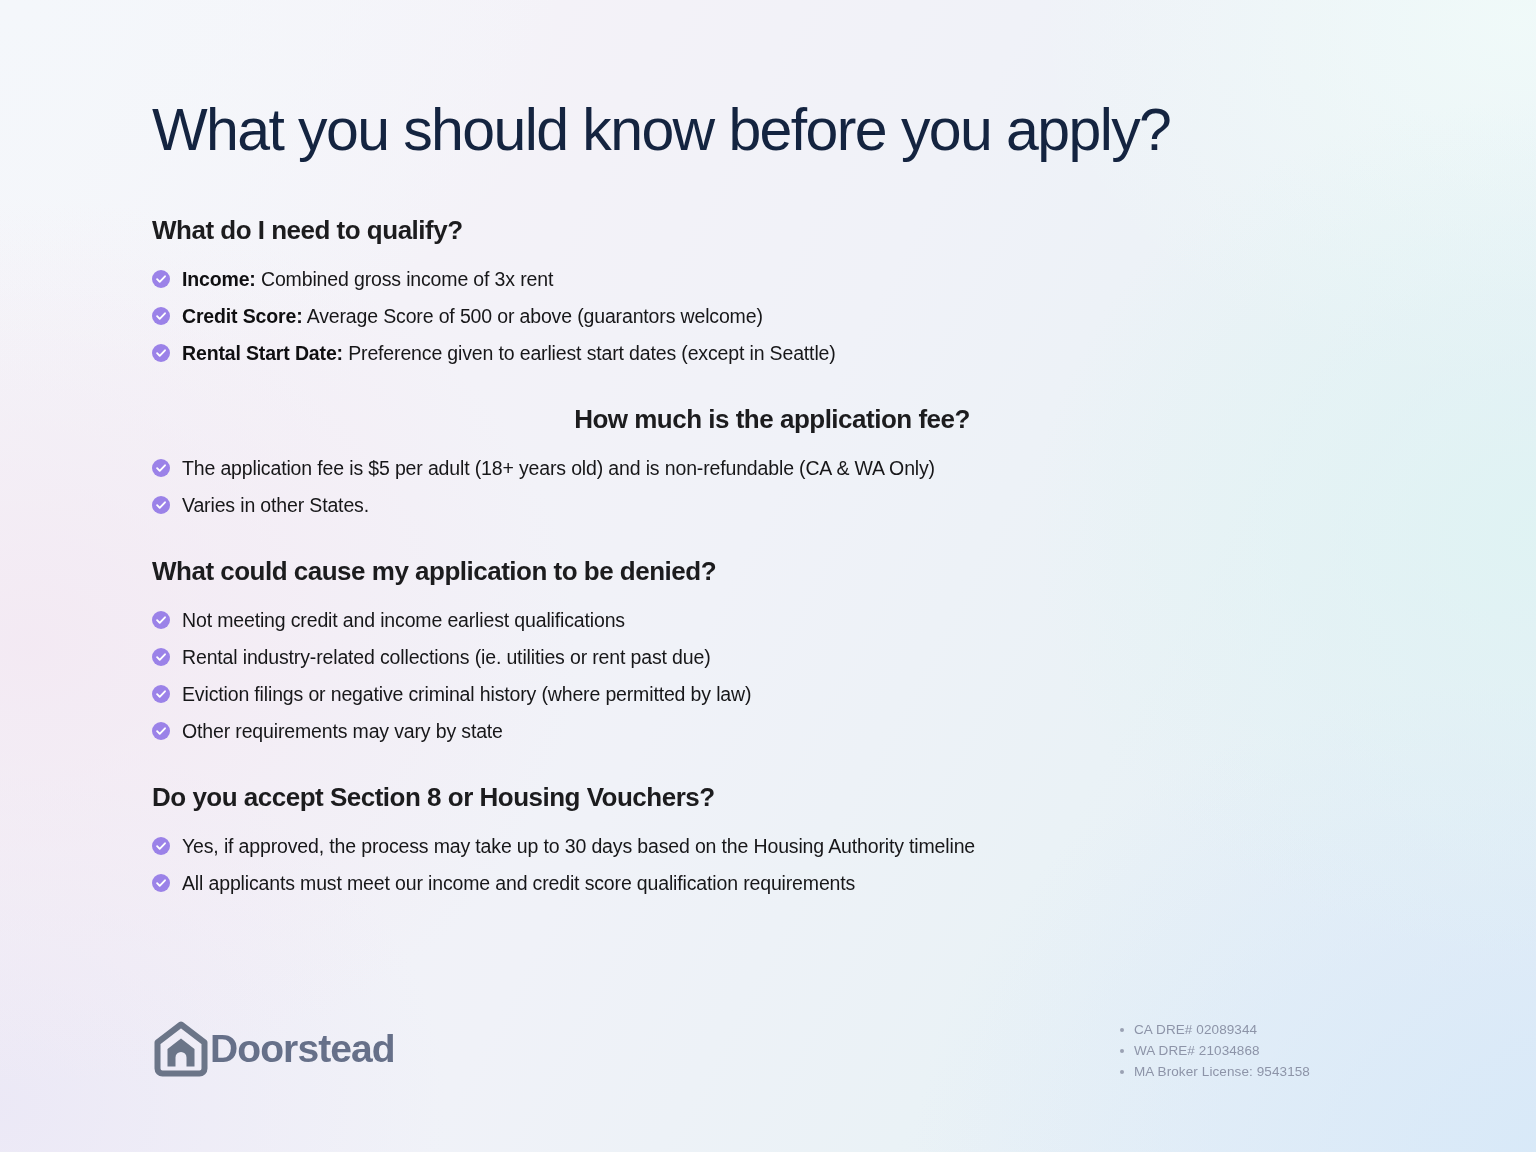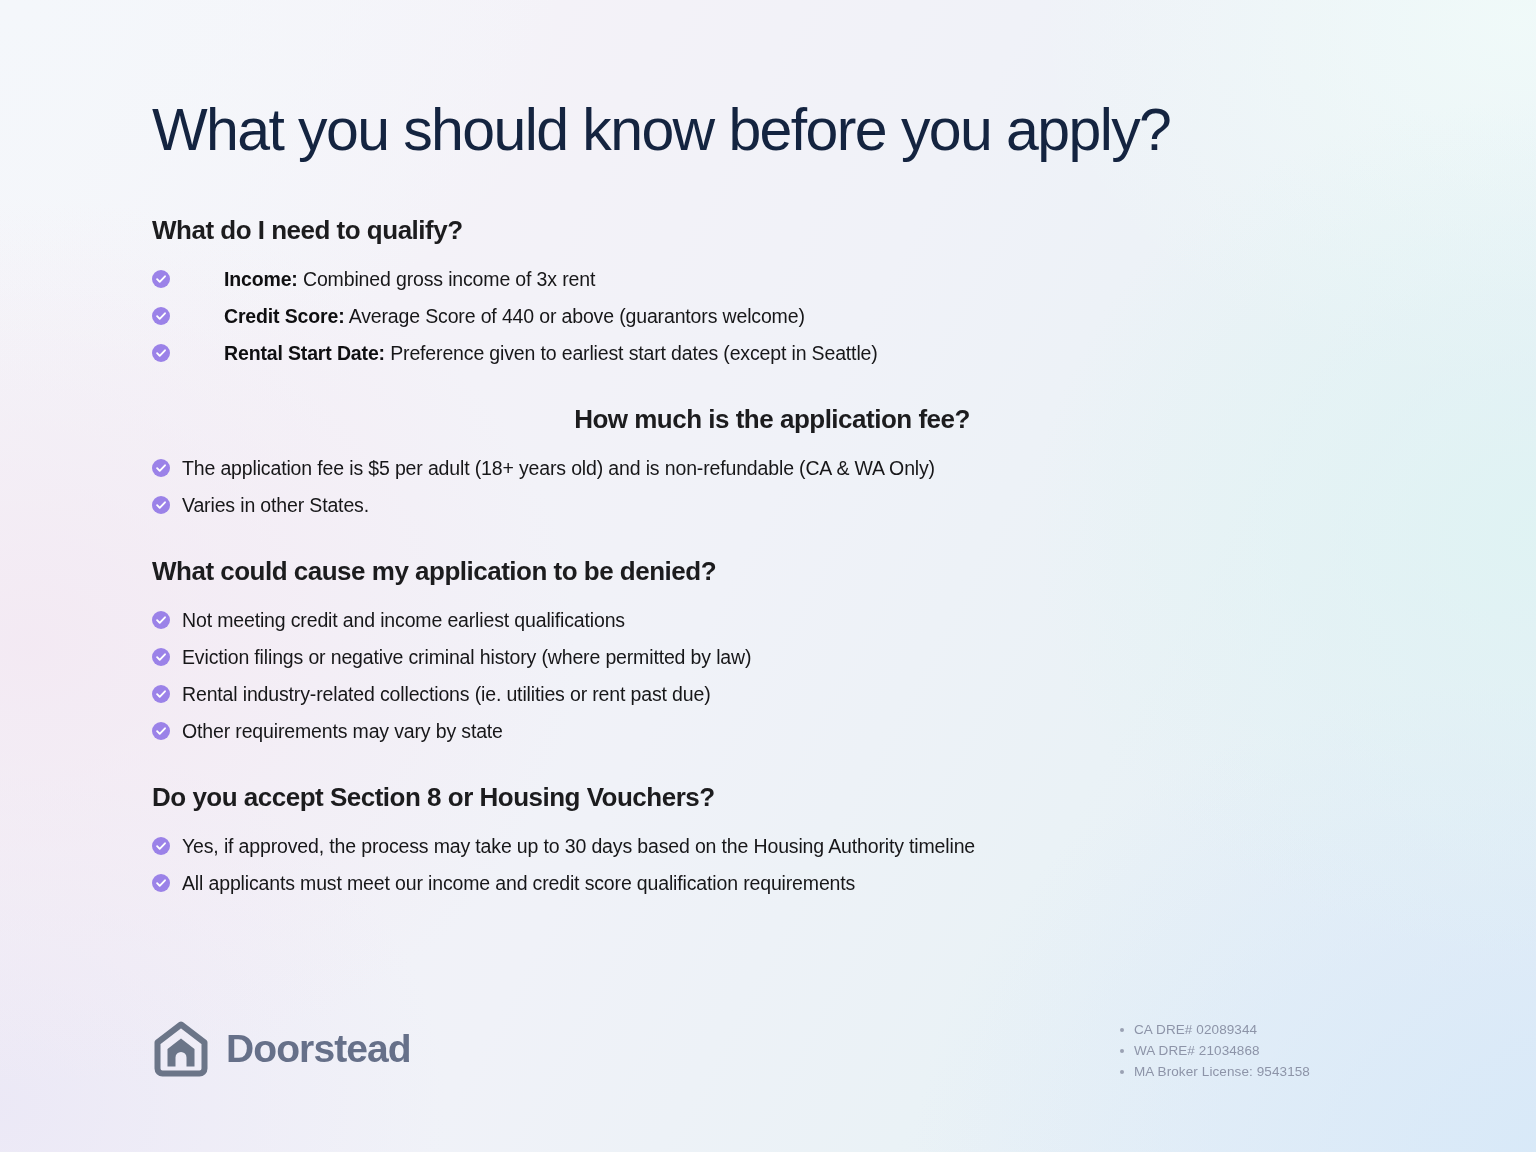--- a/index.html
+++ b/index.html
@@ -90,21 +90,20 @@
   .bullet-text {
     font-size: 19.5px;
     line-height: 25px;
     color: #171719;
     letter-spacing: -0.15px;
     white-space: nowrap;
   }
   .bullet-text .lead {
     font-weight: 700;
     color: #0f0f11;
-    margin-left: 42px;
   }
 
   
   .block-qualify   { margin-bottom: 38px; }
   .block-fee       { margin-bottom: 38px; text-align: center; }
   .block-denied    { margin-bottom: 38px; }
 
   
   .footer {
     position: absolute;
@@ -112,21 +111,21 @@
     bottom: 0;
     height: 180px;
   }
 
   .logo {
     position: absolute;
     left: 152px;
     bottom: 74px;
     display: flex;
     align-items: center;
-    gap: 16px;
+    gap: 0;
   }
   .logo-mark { width: 58px; height: 58px; display: block; }
   .logo-word {
     font-size: 39px;
     font-weight: 700;
     letter-spacing: -0.9px;
     color: #667089;
   }
 
   .legal {
@@ -175,21 +174,21 @@
             <circle cx="9" cy="9" r="9" fill="#9b82e8"></circle>
             <path d="M5.1 9.2 L7.7 11.8 L13 6.3" fill="none" stroke="#ffffff" stroke-width="1.9" stroke-linecap="round" stroke-linejoin="round"></path>
           </svg>
           <span class="bullet-text"><span class="lead">Income:</span><span> Combined gross income of 3x rent</span></span>
         </li>
         <li class="bullet-item">
           <svg class="check-icon" viewBox="0 0 18 18">
             <circle cx="9" cy="9" r="9" fill="#9b82e8"></circle>
             <path d="M5.1 9.2 L7.7 11.8 L13 6.3" fill="none" stroke="#ffffff" stroke-width="1.9" stroke-linecap="round" stroke-linejoin="round"></path>
           </svg>
-          <span class="bullet-text"><span class="lead">Credit Score:</span><span> Average Score of 440 or above (guarantors welcome)</span></span>
+          <span class="bullet-text"><span class="lead">Credit Score:</span><span> Average Score of 500 or above (guarantors welcome)</span></span>
         </li>
         <li class="bullet-item">
           <svg class="check-icon" viewBox="0 0 18 18">
             <circle cx="9" cy="9" r="9" fill="#9b82e8"></circle>
             <path d="M5.1 9.2 L7.7 11.8 L13 6.3" fill="none" stroke="#ffffff" stroke-width="1.9" stroke-linecap="round" stroke-linejoin="round"></path>
           </svg>
           <span class="bullet-text"><span class="lead">Rental Start Date:</span><span> Preference given to earliest start dates (except in Seattle)</span></span>
         </li>
       </ul>
     </section>
@@ -222,28 +221,28 @@
             <circle cx="9" cy="9" r="9" fill="#9b82e8"></circle>
             <path d="M5.1 9.2 L7.7 11.8 L13 6.3" fill="none" stroke="#ffffff" stroke-width="1.9" stroke-linecap="round" stroke-linejoin="round"></path>
           </svg>
           <span class="bullet-text">Not meeting credit and income earliest qualifications</span>
         </li>
         <li class="bullet-item">
           <svg class="check-icon" viewBox="0 0 18 18">
             <circle cx="9" cy="9" r="9" fill="#9b82e8"></circle>
             <path d="M5.1 9.2 L7.7 11.8 L13 6.3" fill="none" stroke="#ffffff" stroke-width="1.9" stroke-linecap="round" stroke-linejoin="round"></path>
           </svg>
+          <span class="bullet-text">Rental industry-related collections (ie. utilities or rent past due)</span>
+        </li>
+        <li class="bullet-item">
+          <svg class="check-icon" viewBox="0 0 18 18">
+            <circle cx="9" cy="9" r="9" fill="#9b82e8"></circle>
+            <path d="M5.1 9.2 L7.7 11.8 L13 6.3" fill="none" stroke="#ffffff" stroke-width="1.9" stroke-linecap="round" stroke-linejoin="round"></path>
+          </svg>
           <span class="bullet-text">Eviction filings or negative criminal history (where permitted by law)</span>
-        </li>
-        <li class="bullet-item">
-          <svg class="check-icon" viewBox="0 0 18 18">
-            <circle cx="9" cy="9" r="9" fill="#9b82e8"></circle>
-            <path d="M5.1 9.2 L7.7 11.8 L13 6.3" fill="none" stroke="#ffffff" stroke-width="1.9" stroke-linecap="round" stroke-linejoin="round"></path>
-          </svg>
-          <span class="bullet-text">Rental industry-related collections (ie. utilities or rent past due)</span>
         </li>
         <li class="bullet-item">
           <svg class="check-icon" viewBox="0 0 18 18">
             <circle cx="9" cy="9" r="9" fill="#9b82e8"></circle>
             <path d="M5.1 9.2 L7.7 11.8 L13 6.3" fill="none" stroke="#ffffff" stroke-width="1.9" stroke-linecap="round" stroke-linejoin="round"></path>
           </svg>
           <span class="bullet-text">Other requirements may vary by state</span>
         </li>
       </ul>
     </section>

